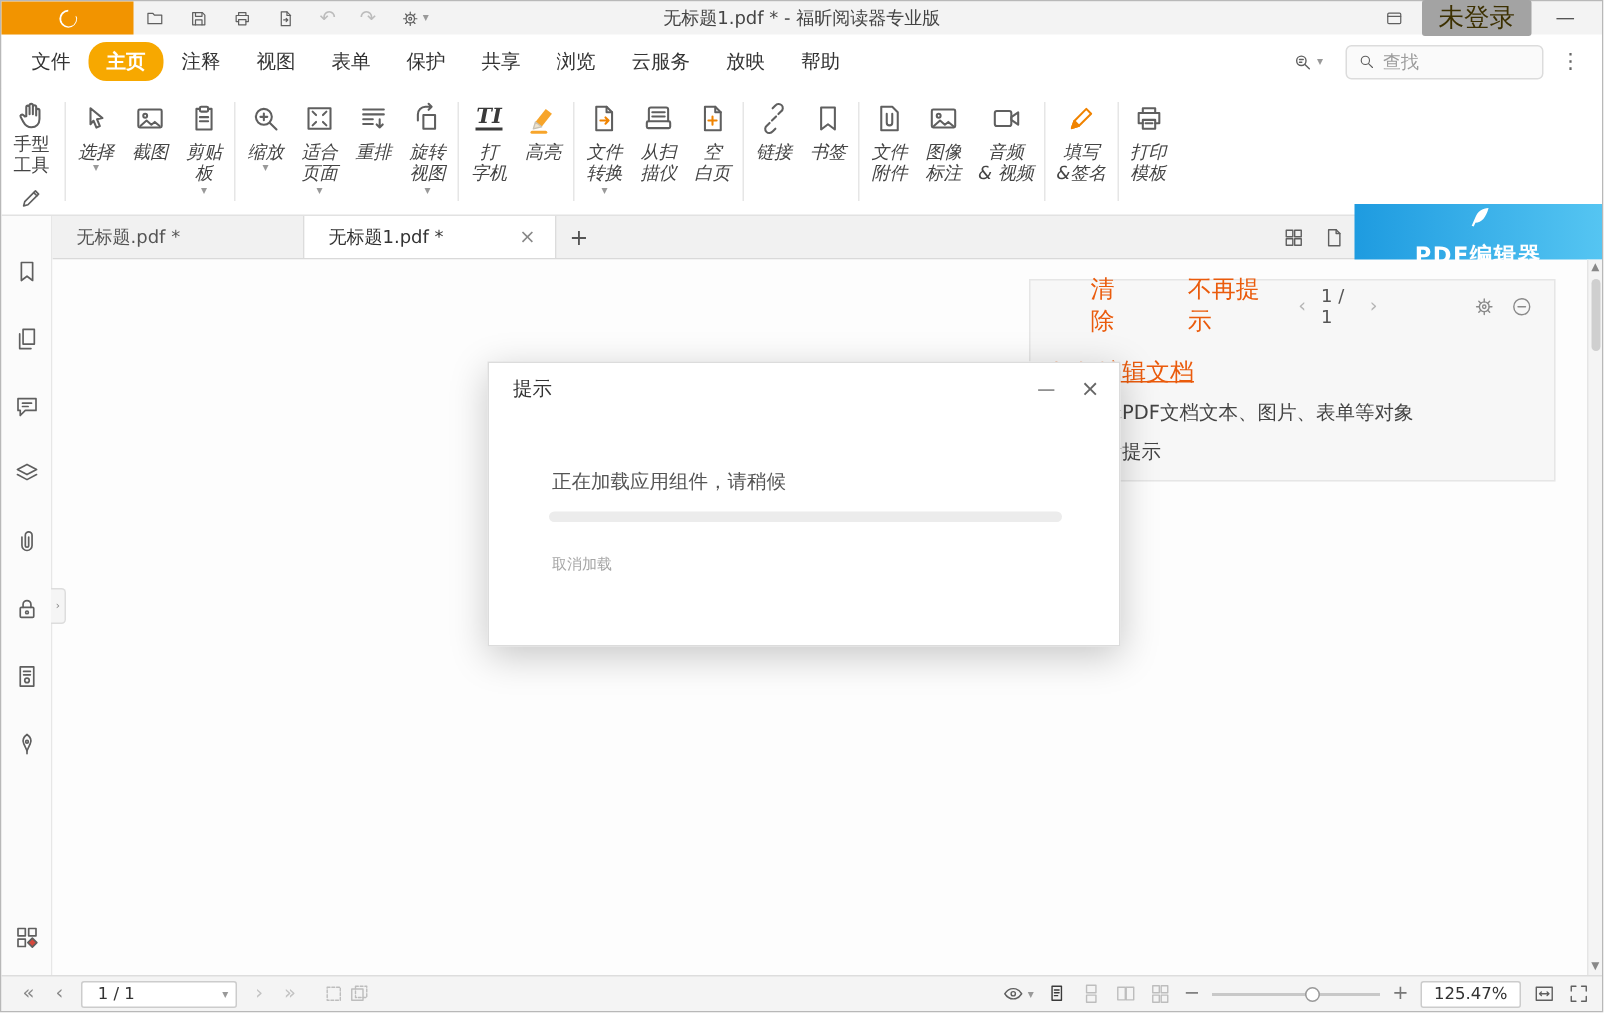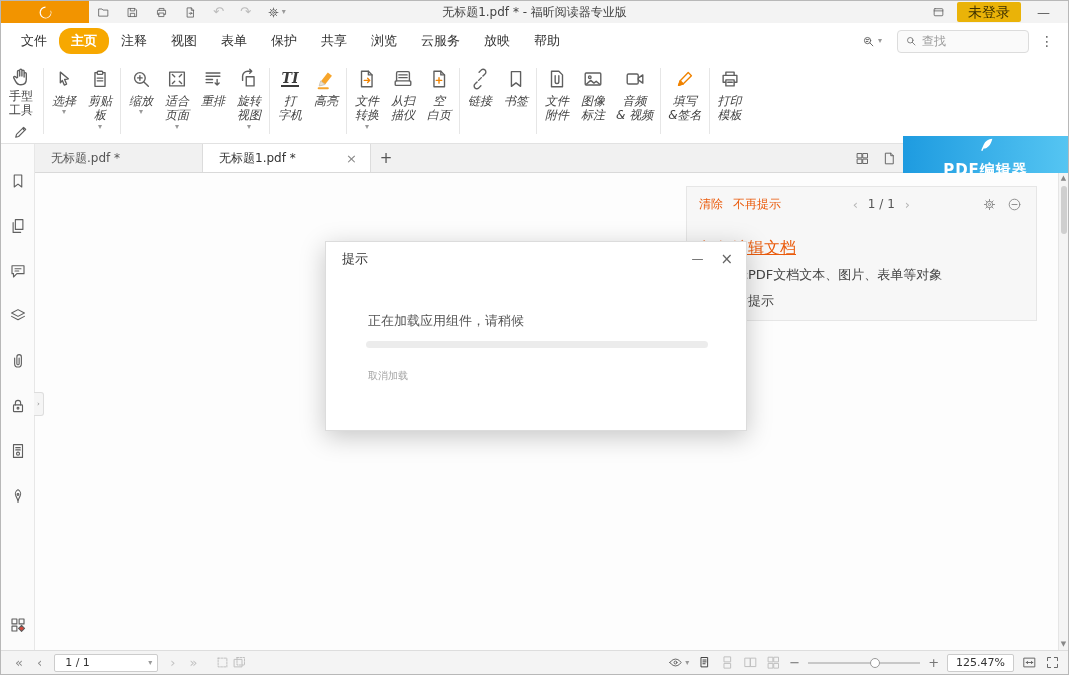--- a/index.html
+++ b/index.html
@@ -14,21 +14,21 @@
 .logo{width:88px;height:22px;background:#F29400;display:flex;align-items:center;justify-content:center;}
 .logo svg{width:15px;height:15px;}
 #quick-tools{display:flex;align-items:center;height:100%;}
 .tb-btn{padding:0 8px;height:22px;display:flex;align-items:center;gap:2px;}
 .tb-btn svg{width:13px;height:13px;}
 .tb-btn.dim .ticon{color:#bcbcbc;}
 .ticon{font-size:13px;color:#666;line-height:1;}
 .tb-title{position:absolute;left:50%;transform:translateX(-50%);font-size:12px;color:#444;white-space:nowrap;}
 .tb-right{margin-left:auto;display:flex;align-items:center;height:100%;gap:4px;padding-right:6px;}
 .tb-right svg{width:13px;height:13px;}
-.login-badge{background:#eab308;color:#3c3000;font-size:14px;padding:2px 11px;border-radius:2px;line-height:1.2;}
+.login-badge{background:#a3a3a3;color:#3c3000;font-size:17px;padding:2px 11px;border-radius:2px;line-height:1.2;}
 .win-btn{padding:0 12px;color:#555;font-size:13px;}
 
 
 .menubar{height:36px;background:#fff;display:flex;align-items:center;padding:0 8px;flex:0 0 auto;}
 #menu-items{display:flex;align-items:center;}
 .menu-item{padding:4px 12px;font-size:13px;color:#333;border-radius:12px;}
 .menu-item.active{background:#F7A800;color:#fff;font-weight:bold;}
 .menu-right{margin-left:auto;display:flex;align-items:center;gap:7px;padding-right:2px;}
 .menu-right svg{width:15px;height:15px;}
 .search-box{width:132px;height:23px;border:1px solid #dcdcdc;border-radius:4px;background:#fafafa;display:flex;align-items:center;padding:0 7px;gap:5px;}
@@ -72,21 +72,21 @@
 .tab-icon svg{width:15px;height:15px;}
 .banner{width:165px;height:44px;background:linear-gradient(90deg,#1E9BE0,#55C5F2);display:flex;align-items:center;justify-content:center;gap:7px;color:#fff;font-size:15px;font-weight:bold;letter-spacing:1px;flex-direction:column;}
 .banner svg{width:18px;height:18px;}
 
 
 .content{flex:1;position:relative;background:#fdfdfd;min-height:0;overflow:hidden;}
 
 
 .tip-panel{position:absolute;left:651px;top:13px;width:351px;height:135px;background:#f7f7f7;border:1px solid #e6e6e6;z-index:2;}
 .tip-head{display:flex;align-items:center;height:34px;padding:0 14px 0 12px;gap:10px;}
-.tip-link{color:#EA5B0C;font-size:12px;}
+.tip-link{color:#EA5B0C;font-size:16px;margin-left:28px;}
 .sp{flex:1;}
 .sp2{width:52px;}
 .pg-caret{color:#b5b5b5;font-size:13px;}
 .pg-num{color:#555;font-size:12px;}
 .tip-head svg{width:15px;height:15px;}
 .tip-head svg *{stroke:#8a8a8a;}
 .tip-title{position:absolute;left:13px;top:51px;font-size:16px;color:#EA5B0C;text-decoration:underline;white-space:nowrap;}
 .tip-desc{position:absolute;left:35px;top:79px;font-size:13px;color:#444;white-space:nowrap;}
 .tip-more{position:absolute;left:35px;top:105px;font-size:13px;color:#444;white-space:nowrap;}
 
@@ -259,20 +259,30 @@
     <span class="vsep"></span>
     <div id="ribbon-tools">
         <div class="tool">
           <span class="tool-ic" data-icon="cursor">
             <svg viewBox="0 0 24 24">
               <path d="M8 4.5l8.7 7.2-4 .8 2.1 5-2.5 1.1-2.1-5L8 16.2z"></path>
             </svg>
           </span>
           <span class="tool-label">选择</span>
           <span class="caret">▾</span>
+        </div>
+        <div class="tool">
+          <span class="tool-ic" data-icon="image">
+            <svg viewBox="0 0 24 24">
+              <rect x="3.5" y="5.5" width="17" height="13" rx="1"></rect>
+              <circle cx="8.5" cy="10" r="1.4"></circle>
+              <path d="M5 17.5l4.5-4 3.5 3 2.5-2 3.5 3"></path>
+            </svg>
+          </span>
+          <span class="tool-label">截图</span>
         </div>
         <div class="tool">
           <span class="tool-ic" data-icon="clipboard">
             <svg viewBox="0 0 24 24">
               <path d="M9 5H6.5v15h11V5H15"></path>
               <rect x="9" y="3.5" width="6" height="3.5" rx="1"></rect>
               <path d="M9 11h6M9 14h6"></path>
             </svg>
           </span>
           <span class="tool-label">剪贴<br>板</span>

